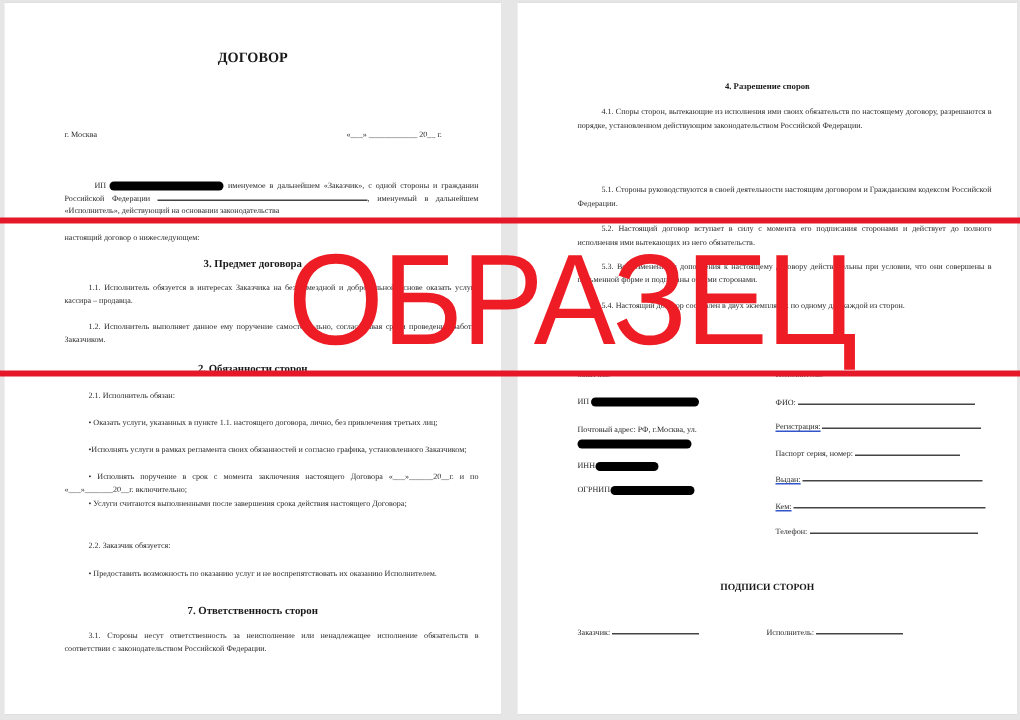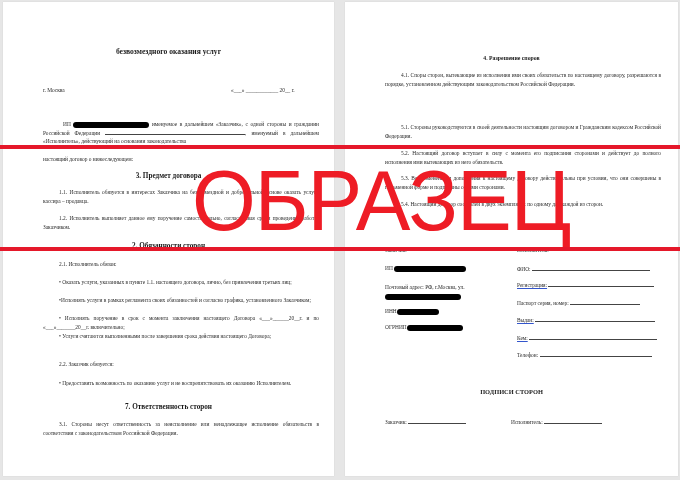--- a/index.html
+++ b/index.html
@@ -39,21 +39,21 @@
       letter-spacing: -1px; white-space: nowrap;
       transform: scaleY(1.05);
     }
   </style>
 </head>
 <body>
 
 <div class="viewer">
 
   <div class="page page-left">
-    <div class="t h-sub" style="top:46px;">безвозмездного оказания услуг</div>
+    <div class="t h-title" style="top:33px;">ДОГОВОР</div>
 
     <div class="t" style="top:84px; left:40px;">г. Москва</div>
     <div class="t" style="top:84px; left:228px;">«___» ____________ 20__ г.</div>
 
     <div class="t j" style="top:118px; left:40px; width:276px;">
       <span style="padding-left:20px;">ИП</span>
       <span class="redact" style="width:76px;"></span>
       <span>именуемое в дальнейшем «Заказчик», с одной стороны и гражданин Российской Федерации</span>
       <span class="uline" style="width:140px;"></span>,
       <span>именуемый в дальнейшем «Исполнитель», действующий на основании законодательства</span>

